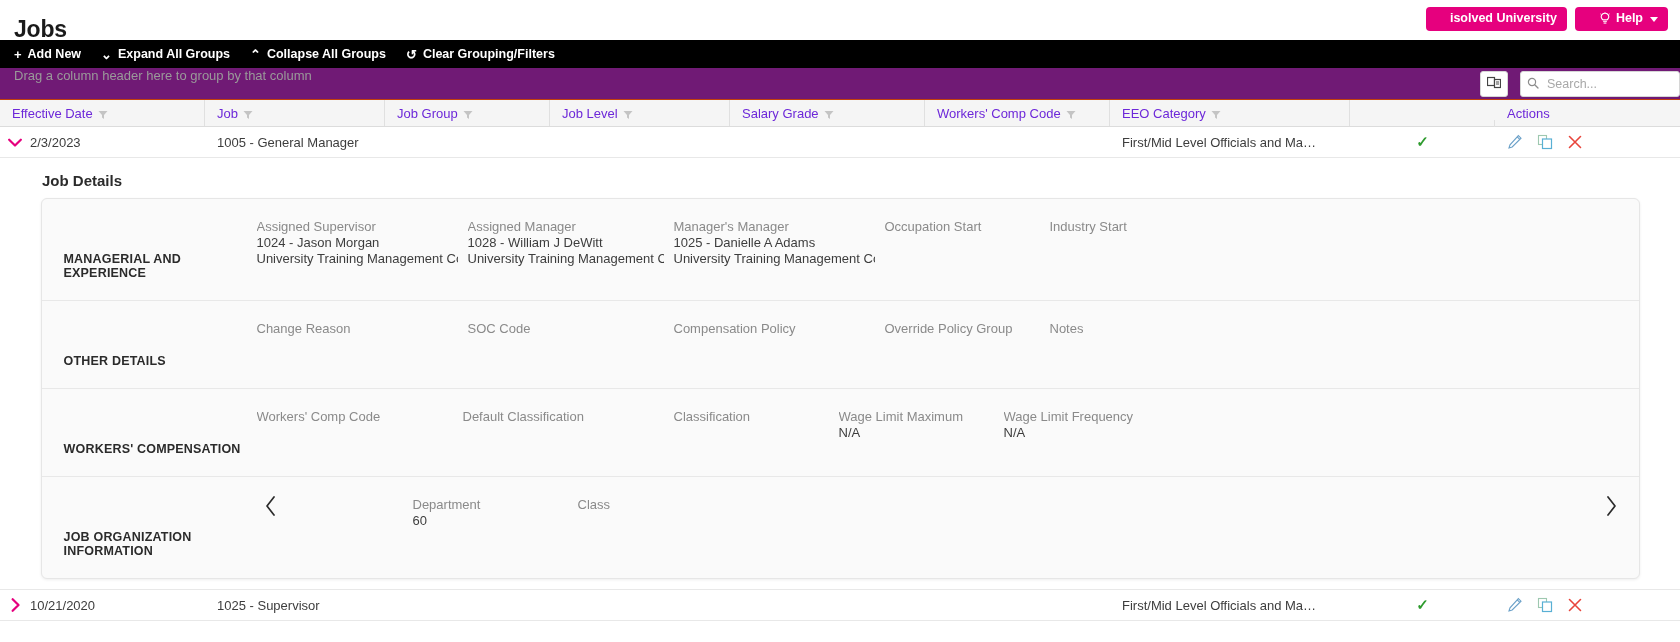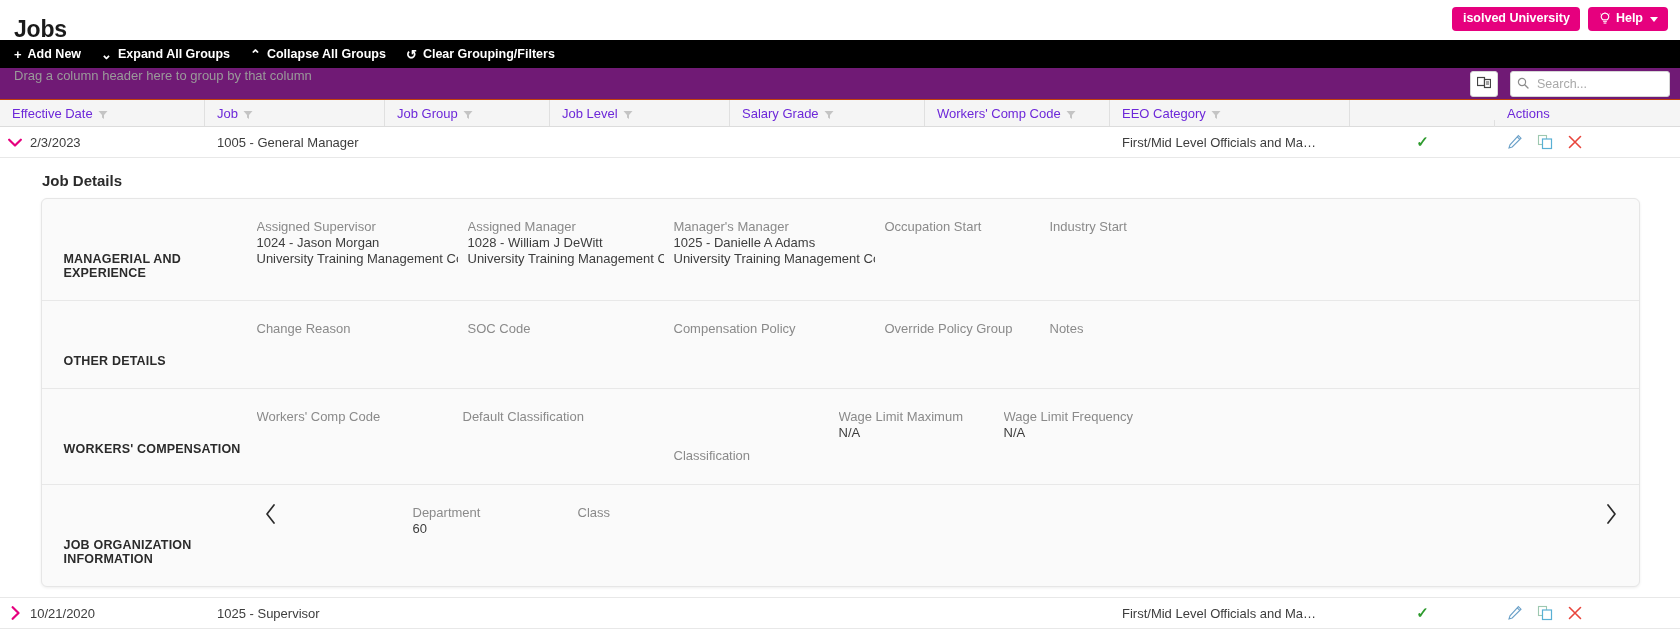--- a/index.html
+++ b/index.html
@@ -39,21 +39,21 @@
     gap: 8px;
     align-items: center;
   }
   .pill-btn {
     background: #e6007e;
     color: #ffffff;
     border: none;
     border-radius: 4px;
     font-size: 12.5px;
     font-weight: bold;
-    padding: 5px 10px 6px 11px;
+    padding: 5px 10px 6px 24px;
     font-family: "Liberation Sans", sans-serif;
     line-height: 1;
     cursor: pointer;
     display: inline-flex;
     align-items: center;
     gap: 5px;
     white-space: nowrap;
   }
   .pill-btn .caret {
     display: inline-block;
@@ -103,21 +103,21 @@
     align-items: flex-start;
     position: relative;
     padding-left: 14px;
   }
   .group-hint {
     font-size: 13px;
     color: #9a9a9a;
   }
   .groupbar-right {
     position: absolute;
-    right: 10px;
+    right: 0;
     top: 3px;
     display: flex;
     align-items: center;
     gap: 12px;
   }
   .icon-box {
     width: 26px;
     height: 24px;
     border: 1px solid #d6d6d6;
     border-radius: 3px;
@@ -512,21 +512,21 @@
         </div>
         <div class="sect">
           <div class="sect-label">WORKERS' COMPENSATION</div>
           <div class="fields">
             <div class="field" style="width: 206px; flex: 0 0 206px;">
               <div class="f-label">Workers' Comp Code</div>
             </div>
             <div class="field" style="width: 211px; flex: 0 0 211px;">
               <div class="f-label">Default Classification</div>
             </div>
-            <div class="field" style="width: 165px; flex: 0 0 165px; margin-top: 39px;">
+            <div class="field" style="width: 165px; flex: 0 0 165px;">
               <div class="f-label">Classification</div>
             </div>
             <div class="field" style="width: 165px; flex: 0 0 165px;">
               <div class="f-label">Wage Limit Maximum</div>
               <div class="f-value">N/A</div>
             </div>
             <div class="field" style="width: 165px; flex: 0 0 165px;">
               <div class="f-label">Wage Limit Frequency</div>
               <div class="f-value">N/A</div>
             </div>

